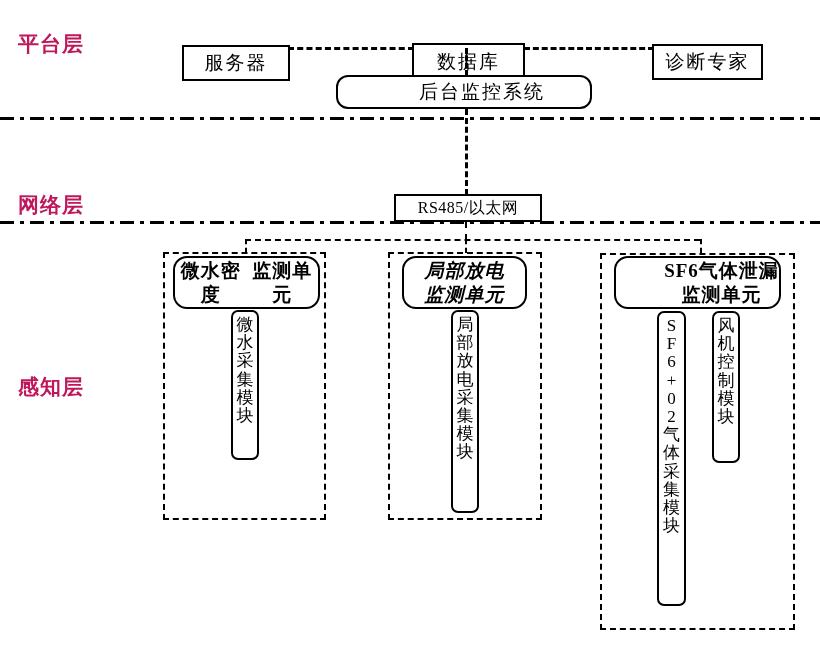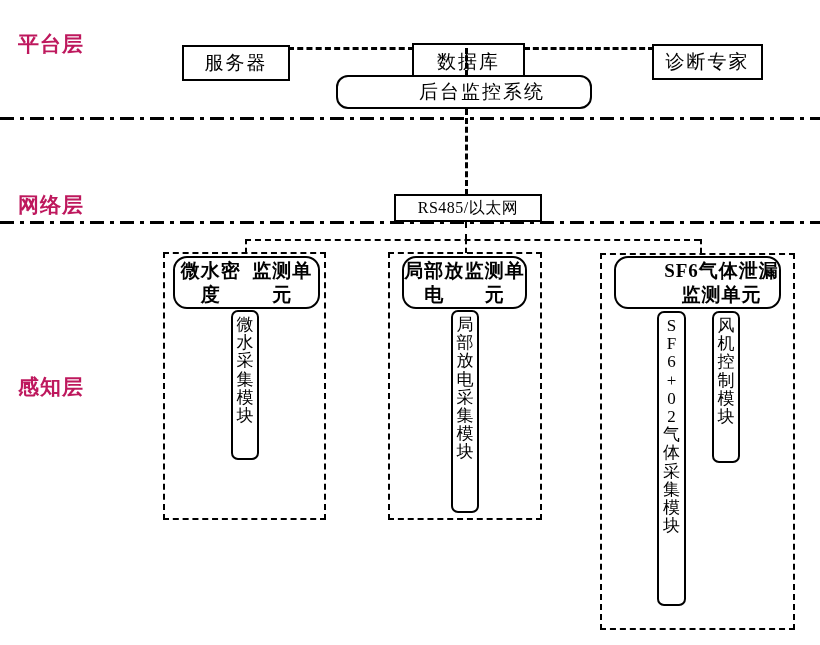--- a/index.html
+++ b/index.html
@@ -205,21 +205,21 @@
     <span class="ch">微</span>
     <span class="ch">水</span>
     <span class="ch">采</span>
     <span class="ch">集</span>
     <span class="ch">模</span>
     <span class="ch">块</span>
   </div>
 
   <div class="group-box" style="left:388px; top:252px; width:154px; height:268px;"></div>
 
-  <div class="round-box unit-head" style="left:402px; top:256px; width:125px; height:53px; flex-direction:row;">
+  <div class="round-box unit-head" style="left:402px; top:256px; width:125px; height:53px; flex-direction:column;font-style:italic;">
     <span>局部放电</span>
     <span>监测单元</span>
   </div>
 
   <div class="vmodule" style="left:451px; top:310px; width:28px; height:203px;">
     <span class="ch">局</span>
     <span class="ch">部</span>
     <span class="ch">放</span>
     <span class="ch">电</span>
     <span class="ch">采</span>

